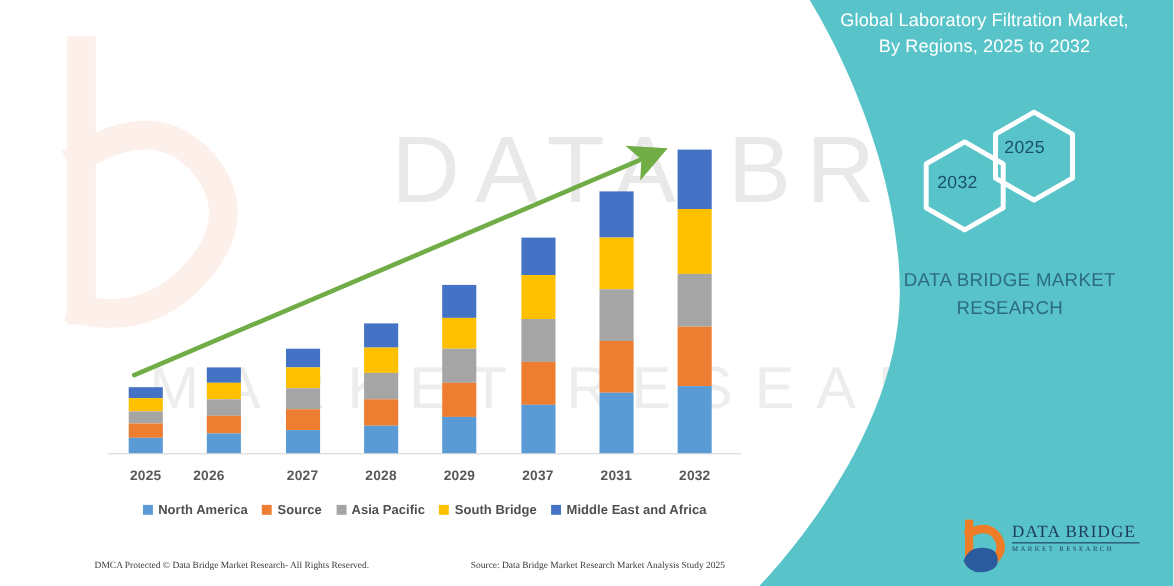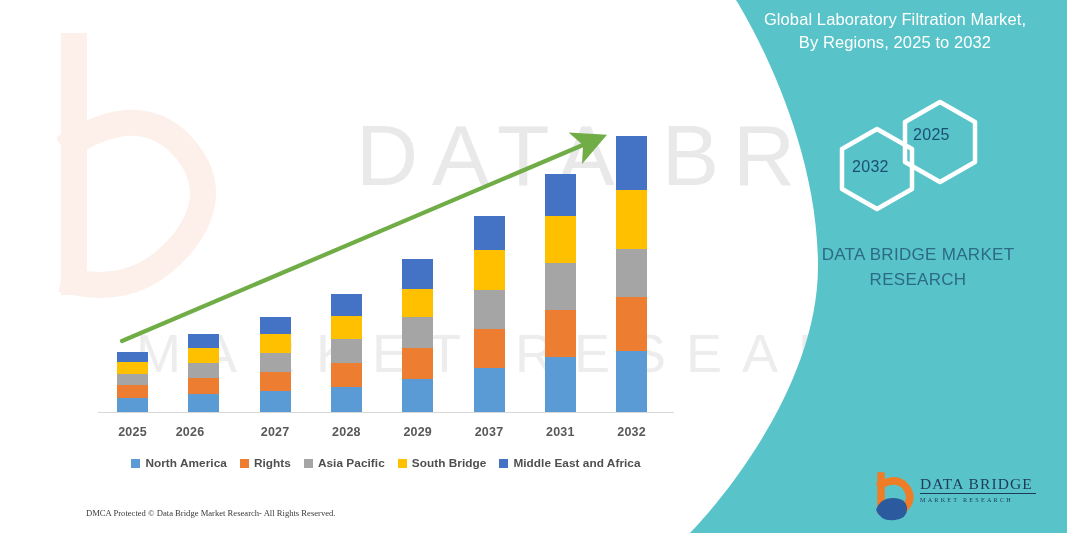--- a/index.html
+++ b/index.html
@@ -333,37 +333,38 @@
     <line x1="122" y1="341" x2="590" y2="142" stroke="#70ad47" stroke-width="4.2" stroke-linecap="round" marker-end="url(#ah)"></line>
   </svg>
 
   <div class="legend" id="chart-legend">
       <div class="legend-item">
         <span class="legend-swatch" style="background: rgb(91, 155, 213);"></span>
         <span class="legend-label">North America</span>
       </div>
       <div class="legend-item">
         <span class="legend-swatch" style="background: rgb(237, 125, 49);"></span>
-        <span class="legend-label">Rights</span>
+        <span class="legend-label">Source</span>
       </div>
       <div class="legend-item">
         <span class="legend-swatch" style="background: rgb(165, 165, 165);"></span>
         <span class="legend-label">Asia Pacific</span>
       </div>
       <div class="legend-item">
         <span class="legend-swatch" style="background: rgb(255, 192, 0);"></span>
         <span class="legend-label">South Bridge</span>
       </div>
       <div class="legend-item">
         <span class="legend-swatch" style="background: rgb(68, 114, 196);"></span>
         <span class="legend-label">Middle East and Africa</span>
       </div>
     </div>
 
   <div class="footer-left">DMCA Protected © Data Bridge Market Research-  All Rights Reserved.</div>
+  <div class="footer-right">Source: Data Bridge Market Research  Market Analysis Study 2025</div>
 
   <svg class="teal-panel" viewBox="0 0 1067 533" aria-hidden="true">
     <path d="M736,0 L1067,0 L1067,533 L690,533 C690,533 818,404 818,266 C818,128 736,0 736,0 Z" fill="#58c4c9"></path>
   </svg>
 
   <div class="right-title">
     <div>Global Laboratory Filtration Market,</div>
     <div>By Regions, 2025 to 2032</div>
   </div>
 

